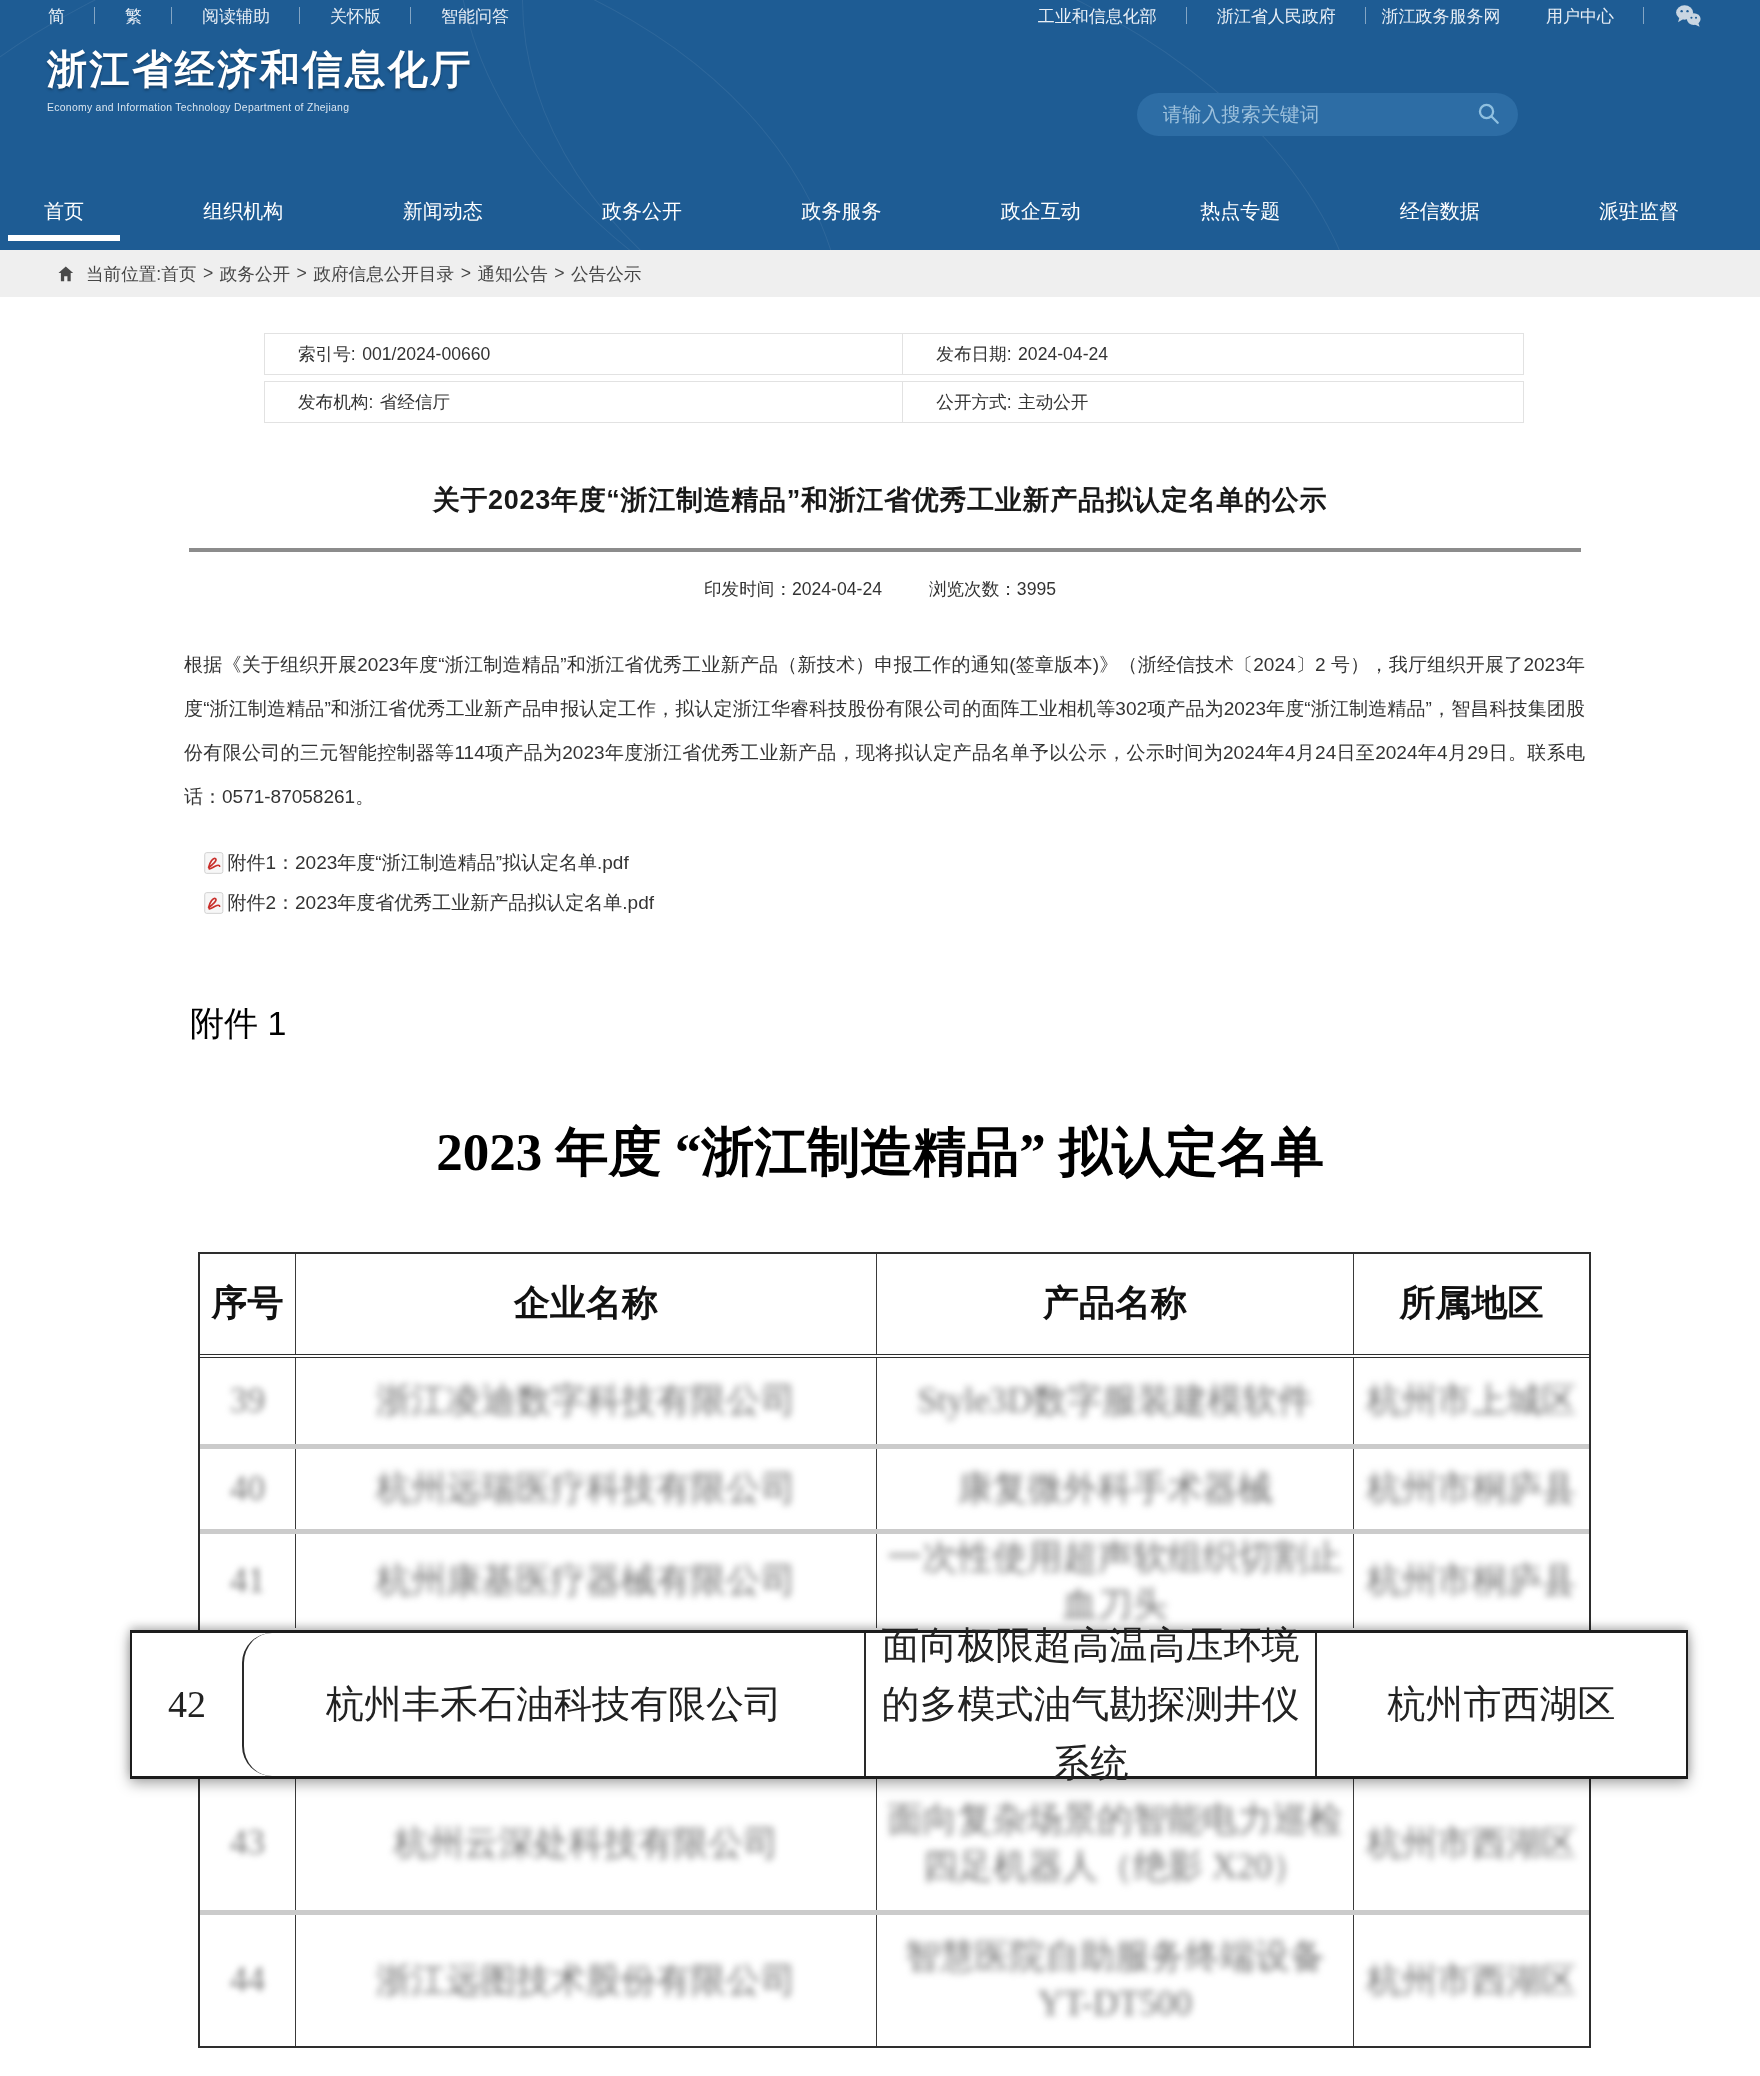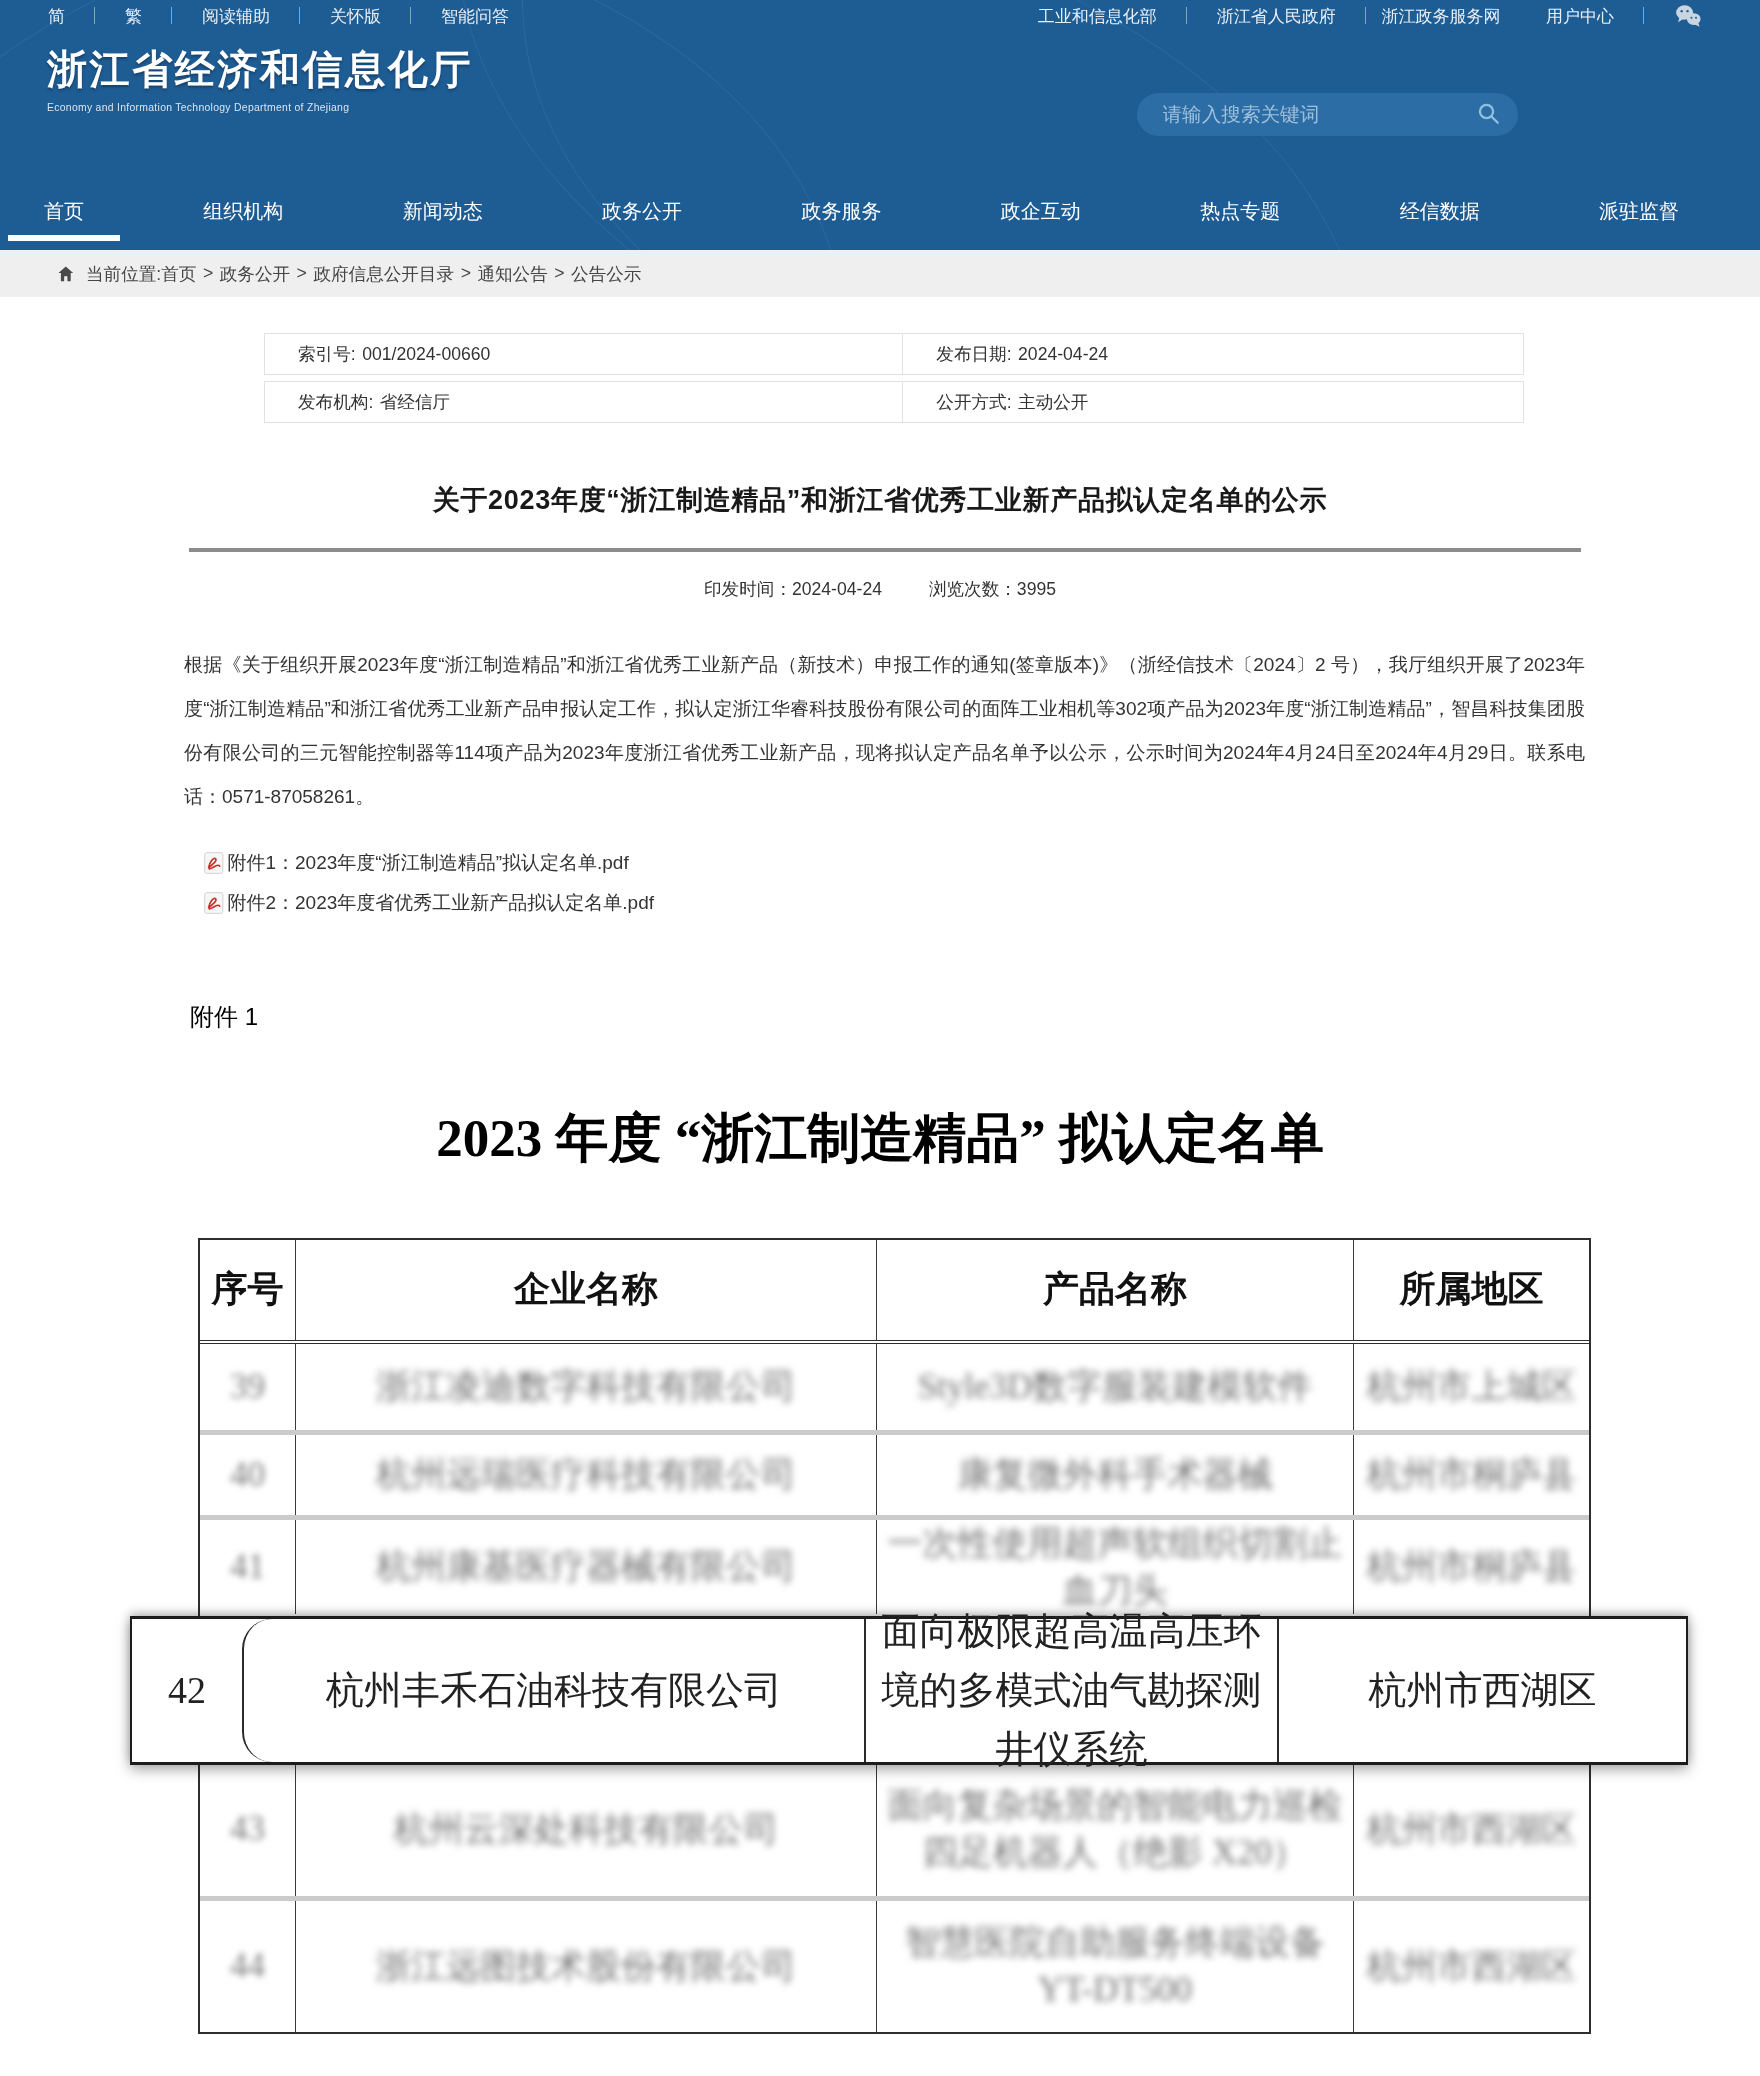--- a/index.html
+++ b/index.html
@@ -52,21 +52,21 @@
   .divider { margin:30px 0 0 189px; width:1392px; height:4.6px; background:#8c8c8c; }
   .article-meta { margin-top:25px; text-align:center; font-size:17.6px; color:#333; }
   .article-meta .block { margin:7px 21px; }
   .article-body { margin:42px 175px 0 184px; font-size:19px; line-height:44px; color:#333; text-align:justify; }
   .attachments { margin:23.5px 0 0 184px; }
   .attach-row { display:flex; align-items:center; height:40px;margin-left:20px; }
   .attach-row a { color:#333; font-size:19px; text-decoration:none; margin-left:3.9px; }
   .pdf-icon { width:19.6px; height:22px; flex:0 0 auto; }
 
   
-  .annex-heading { margin:78px 0 0 190px; font-size:24px; color:#000; }
+  .annex-heading { margin:78px 0 0 190px; font-size:34px; color:#000; }
   .list-title { margin-top:70px; text-align:center; font-family:"Liberation Serif",serif; font-size:53px; font-weight:bold; color:#000; }
 
   
   .big-table { position:relative; margin:63px 0 0 198px; width:1393px; font-family:"Liberation Serif",serif; border:2.6px solid #2e2e2e; }
   .bt-row { display:flex; align-items:stretch; }
   .bt-cell { display:flex; align-items:center; justify-content:center; text-align:center; }
   .c1 { width:95px; }
   .c2 { width:581px; border-left:1.3px solid #3a3a3a; }
   .c3 { width:477px; border-left:1.3px solid #3a3a3a; }
   .c4 { flex:1; border-left:1.3px solid #3a3a3a; }
@@ -85,21 +85,21 @@
 
   
   .poprow { position:absolute; left:-70px; top:376px; width:1558px; height:149px; background:#fff;
             border-top:3.9px solid #1c1c1c; border-bottom:3.9px solid #1c1c1c;
             border-left:2px solid #1c1c1c; border-right:2px solid #1c1c1c;
             box-shadow:0 5.2px 13px rgba(0,0,0,0.35), 0 -3.9px 9px rgba(0,0,0,0.22);
             display:flex; z-index:6; font-size:38px; color:#222; }
   .poprow .pc { display:flex; align-items:center; justify-content:center; text-align:center; }
   .pc1 { width:110px; }
   .pc2 { width:622px; border-left:2px solid #2a2a2a;border-radius:30px; }
-  .pc3 { width:413px; border-left:2px solid #2a2a2a; line-height:1.55; padding:0 11.7px; }
+  .pc3 { width:451px; border-left:2px solid #2a2a2a; line-height:1.55; padding:0 11.7px; }
   .pc4 { flex:1; border-left:2px solid #2a2a2a; }
 </style>
 </head>
 <body>
 
 <div class="page">
 
   <header class="site-header">
     <div class="decor d1"></div>
     <div class="decor d2"></div>

